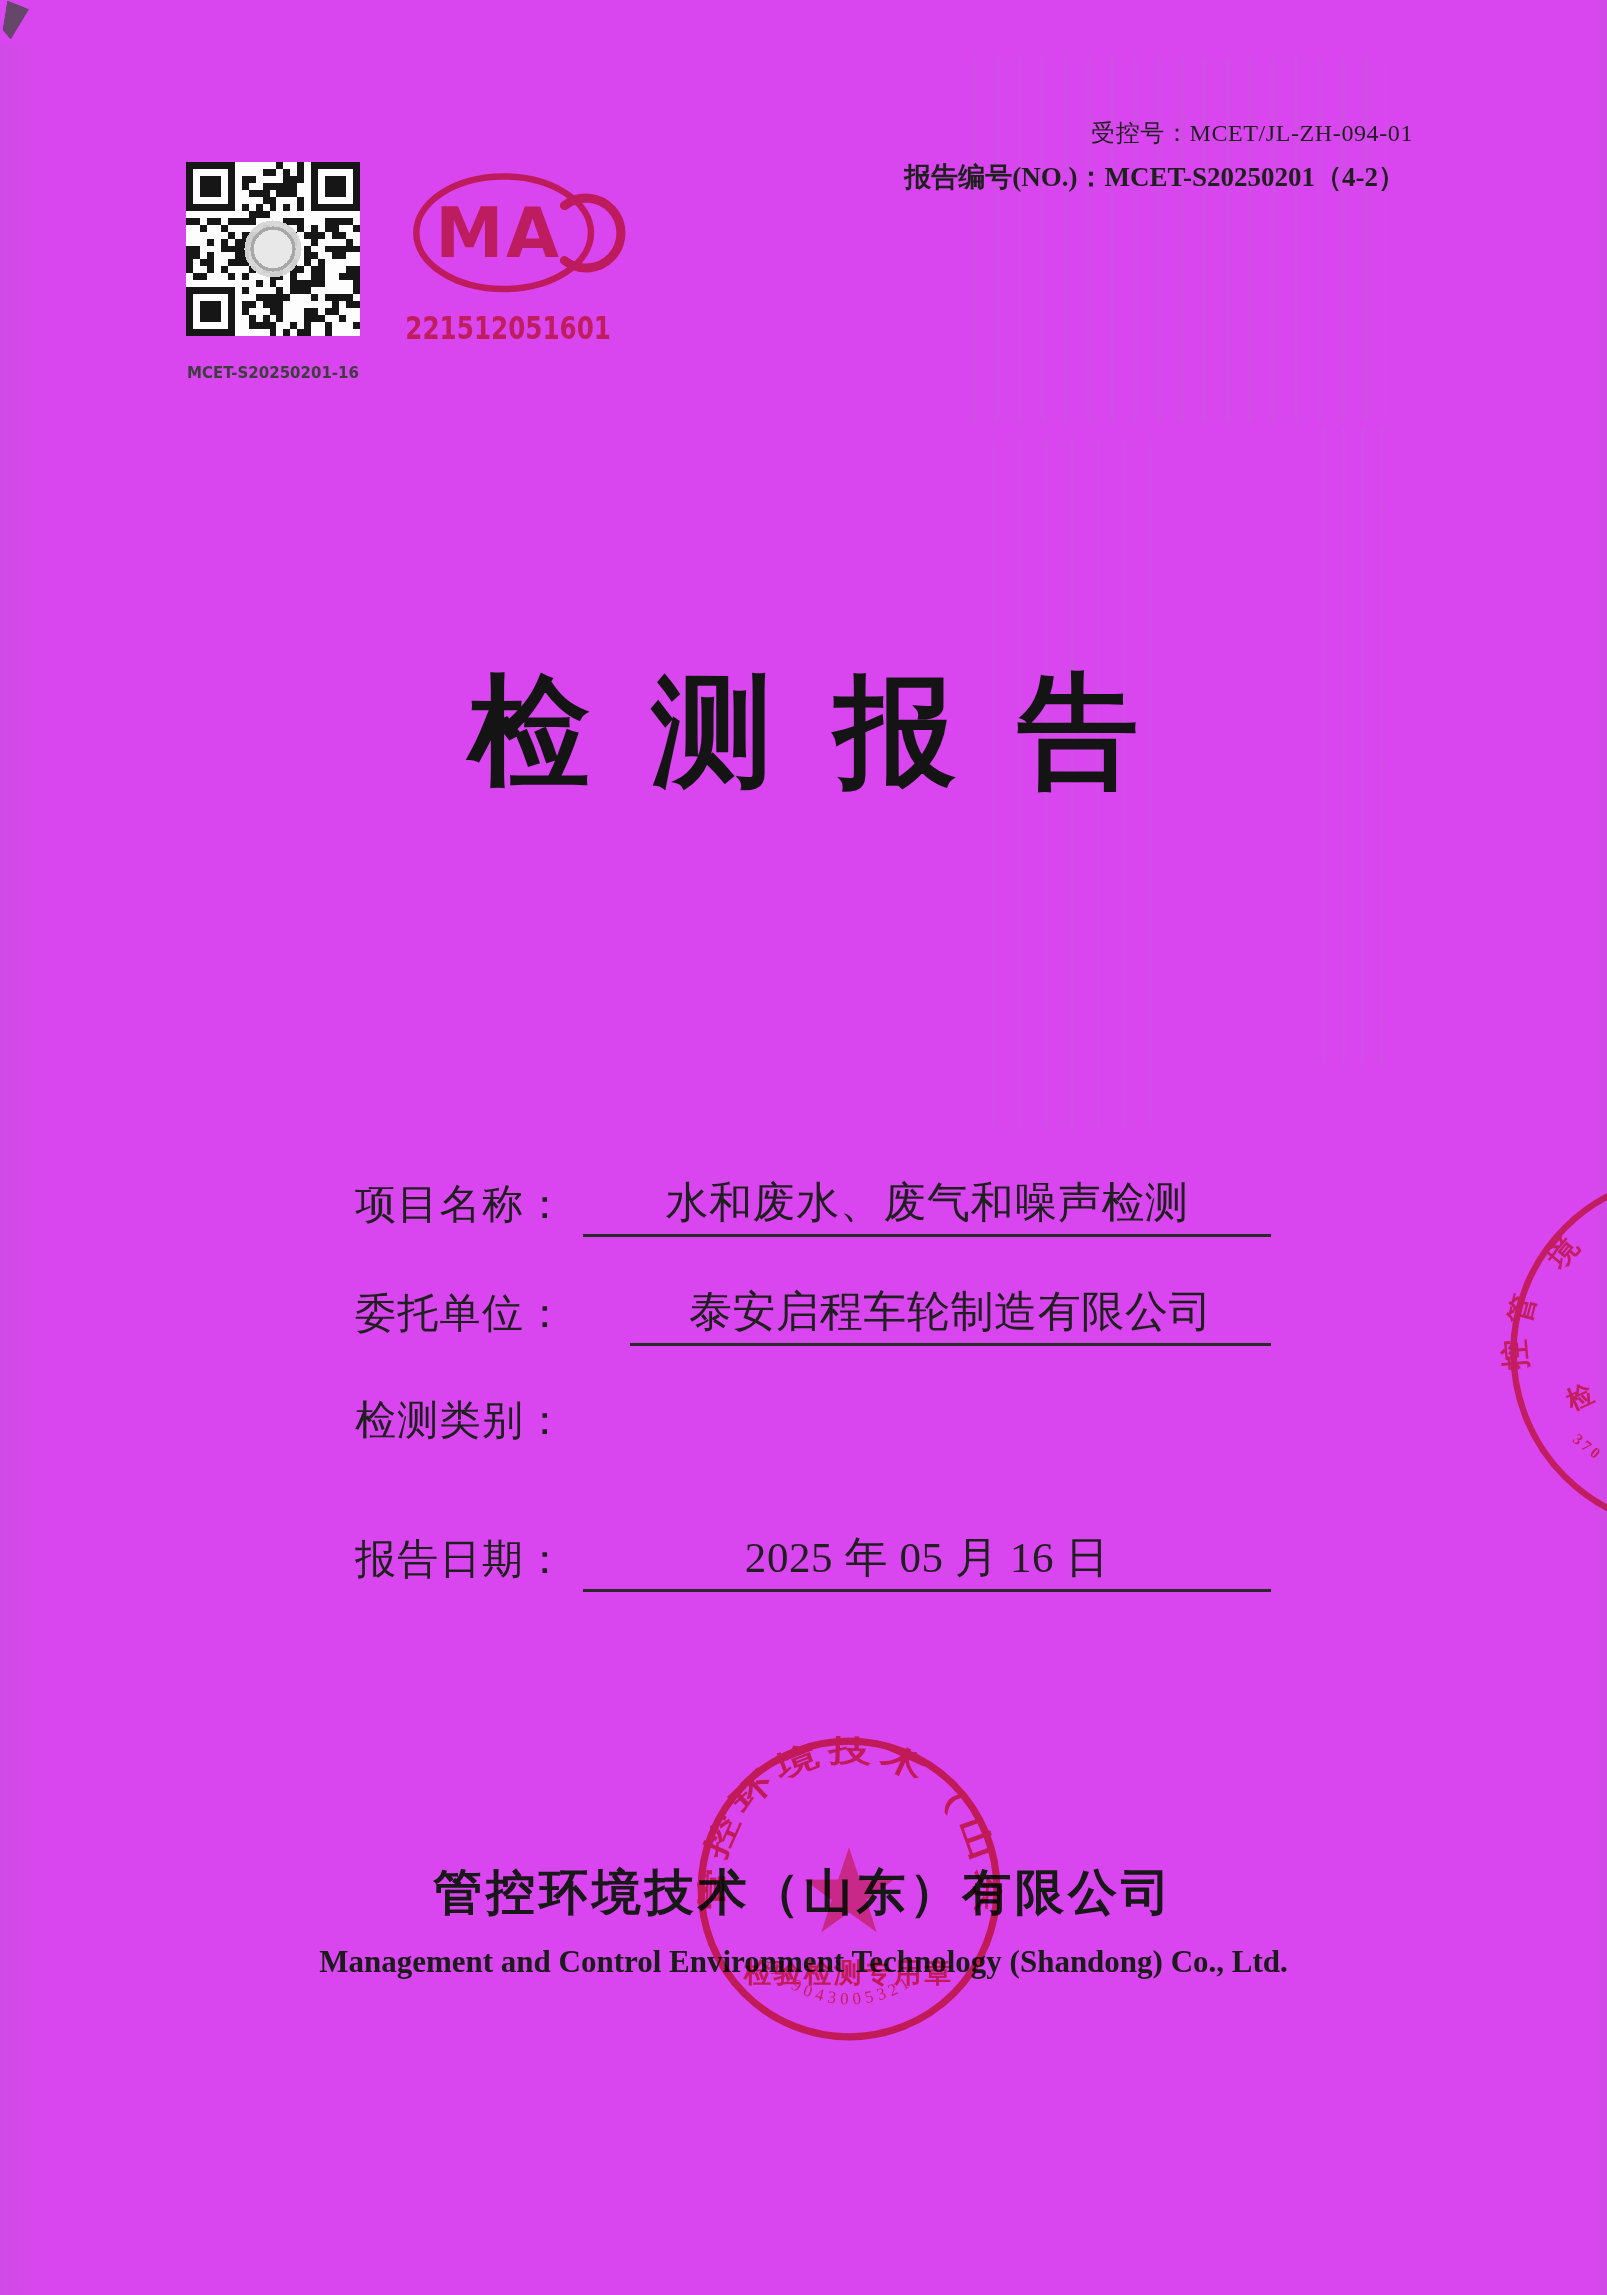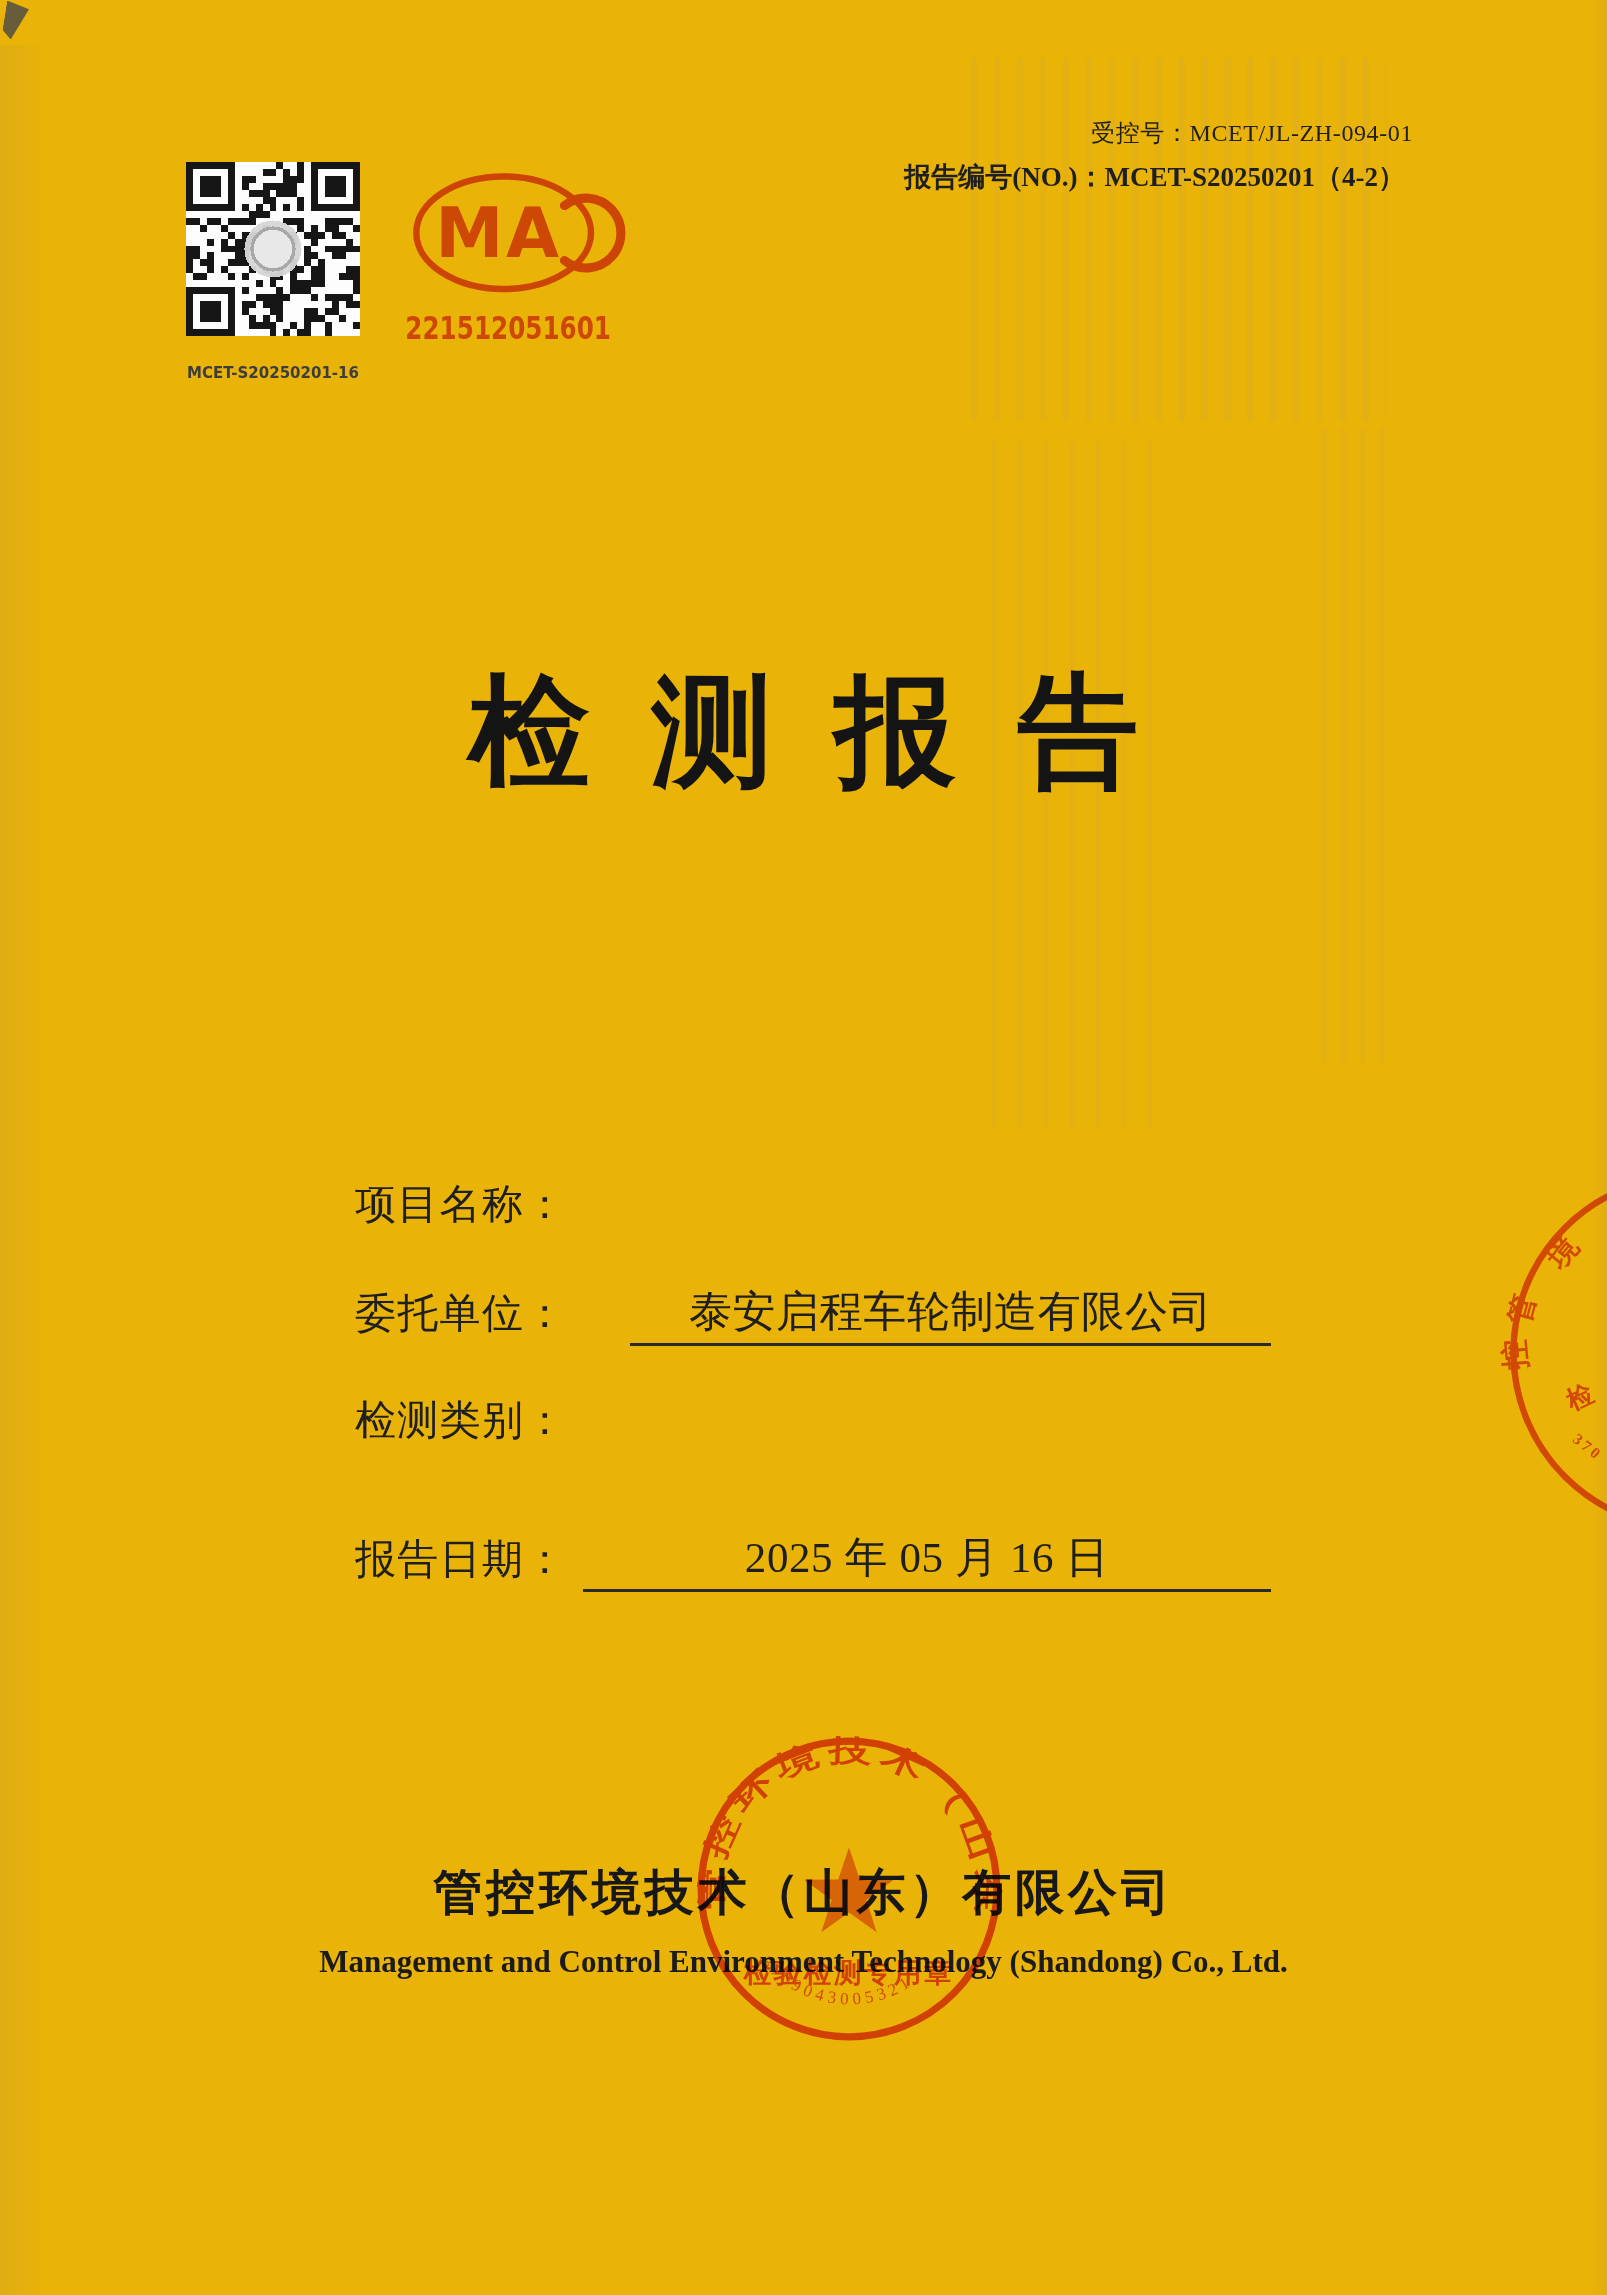--- a/index.html
+++ b/index.html
@@ -1,20 +1,20 @@
 <!DOCTYPE html>
 <html style="font-size:10.4px"><head>
 <meta charset="utf-8">
 <style>
   html,body{margin:0;padding:0;background:#e9e9ea;}
   .page{
     position:relative;
     width:1607px;height:2295px;
     margin:0 auto;
-    background:#eab308;
+    background:#d946ef;
     overflow:hidden;
     font-family:"Liberation Serif","DejaVu Serif",serif;
     color:#1f1f1f;
   }
   
   .edge-shade-left{position:absolute;left:0;top:45px;width:45px;height:2250px;
     background:linear-gradient(90deg,rgba(120,120,130,0.10),rgba(120,120,130,0.0));}
   .edge-shade-right{position:absolute;right:0;top:0;width:17px;height:2295px;
     background:linear-gradient(270deg,rgba(120,120,130,0.08),rgba(120,120,130,0));}
   .corner-mark{position:absolute;left:3.9px;top:1.9px;width:23px;height:38px;
@@ -315,20 +315,21 @@
       </g>
       <text x="150" y="135" text-anchor="middle" font-size="106" font-weight="700" font-family="DejaVu Sans, Liberation Sans, sans-serif" fill="#d94042" opacity="0.8" letter-spacing="4">MA</text>
       <text x="165" y="262" text-anchor="middle" font-size="50" font-weight="600" font-family="DejaVu Sans, Liberation Sans, sans-serif" fill="#dd4a4c" opacity="0.85" textLength="318" lengthAdjust="spacingAndGlyphs">221512051601</text>
     </svg>
   </div>
 
   <h1 class="doc-title">检测报告</h1>
 
   <div class="field-row row-1">
     <span class="field-label">项目名称：</span>
+    <span class="field-value-box"><span class="field-value">水和废水、废气和噪声检测</span></span>
   </div>
   <div class="field-row row-2">
     <span class="field-label">委托单位：</span>
     <span class="field-value-box"><span class="field-value">泰安启程车轮制造有限公司</span></span>
   </div>
   <div class="field-row row-3">
     <span class="field-label">检测类别：</span>
   </div>
   <div class="field-row row-4">
     <span class="field-label">报告日期：</span>

